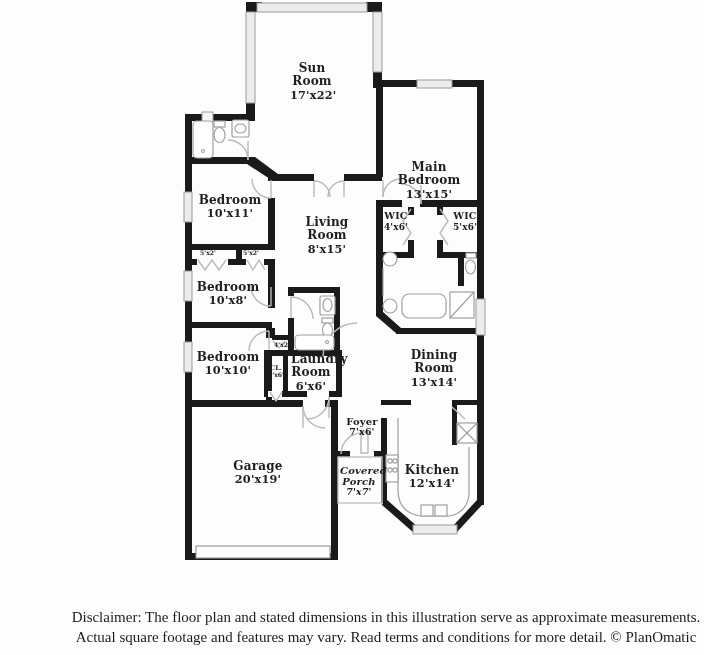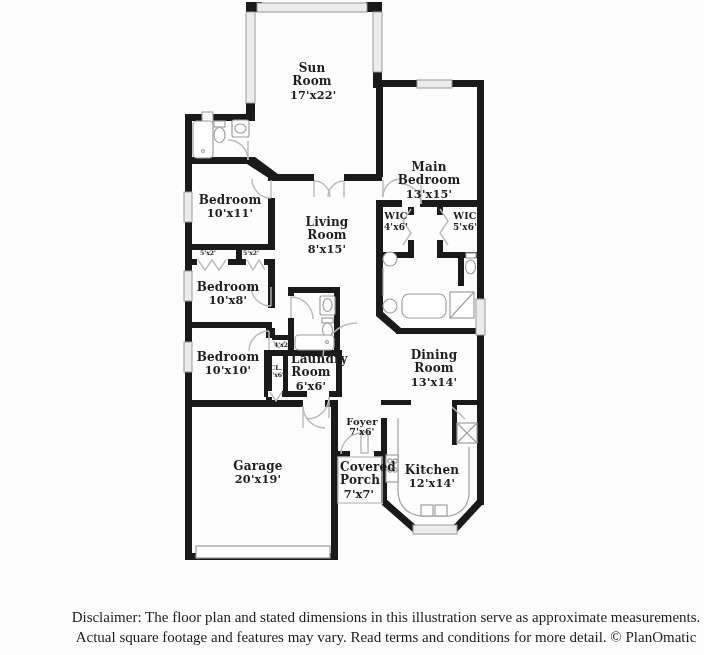--- a/index.html
+++ b/index.html
@@ -10,21 +10,21 @@
               font-weight:700;color:#1e1e1e;line-height:1.12;letter-spacing:.2px;}
   .room-label .rname{display:block;}
   .room-label .rdims{display:block;font-size:.94em;}
   .lg{font-size:12px;width:72px;}
   .wrap44{width:44px;}
   .wrap64{width:64px;margin-top:40px;}
   .wrap48{width:48px;}
   .wic{font-size:9.5px;width:42px;text-align:center;}
   .md10{font-size:10px;width:52px;}
   .md8{font-size:12px;width:40px;}
-  .md8b{font-size:12px;width:38px;}
+  .md8b{font-size:10px;width:38px;font-style:italic;}
   .tiny{font-size:6.5px;width:30px;letter-spacing:0;}
   .tiny2{font-size:6.5px;width:26px;letter-spacing:0;}
   #disclaimer{position:absolute;left:0;right:0;top:608px;text-align:center;
               font-family:"Liberation Serif","DejaVu Serif",serif;
               font-size:15px;color:#1c1c1c;line-height:1.32;}
   #disclaimer div{white-space:nowrap;margin-left:32px;}
 </style>
 </head>
 <body>
 

